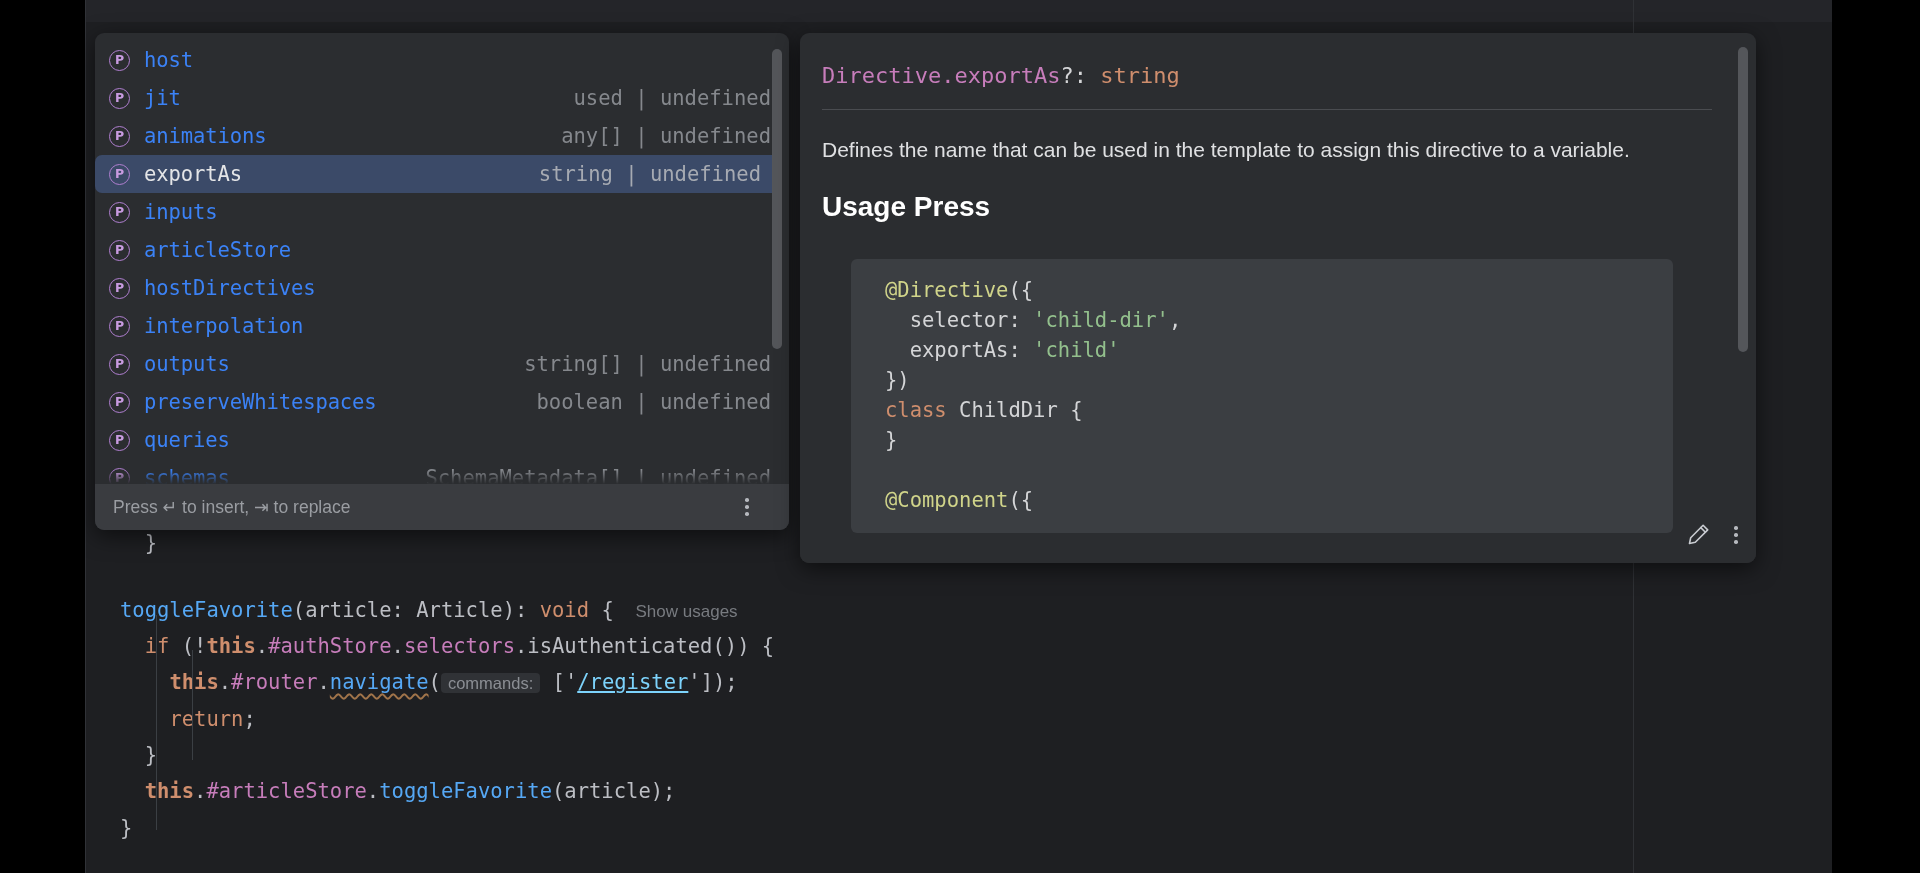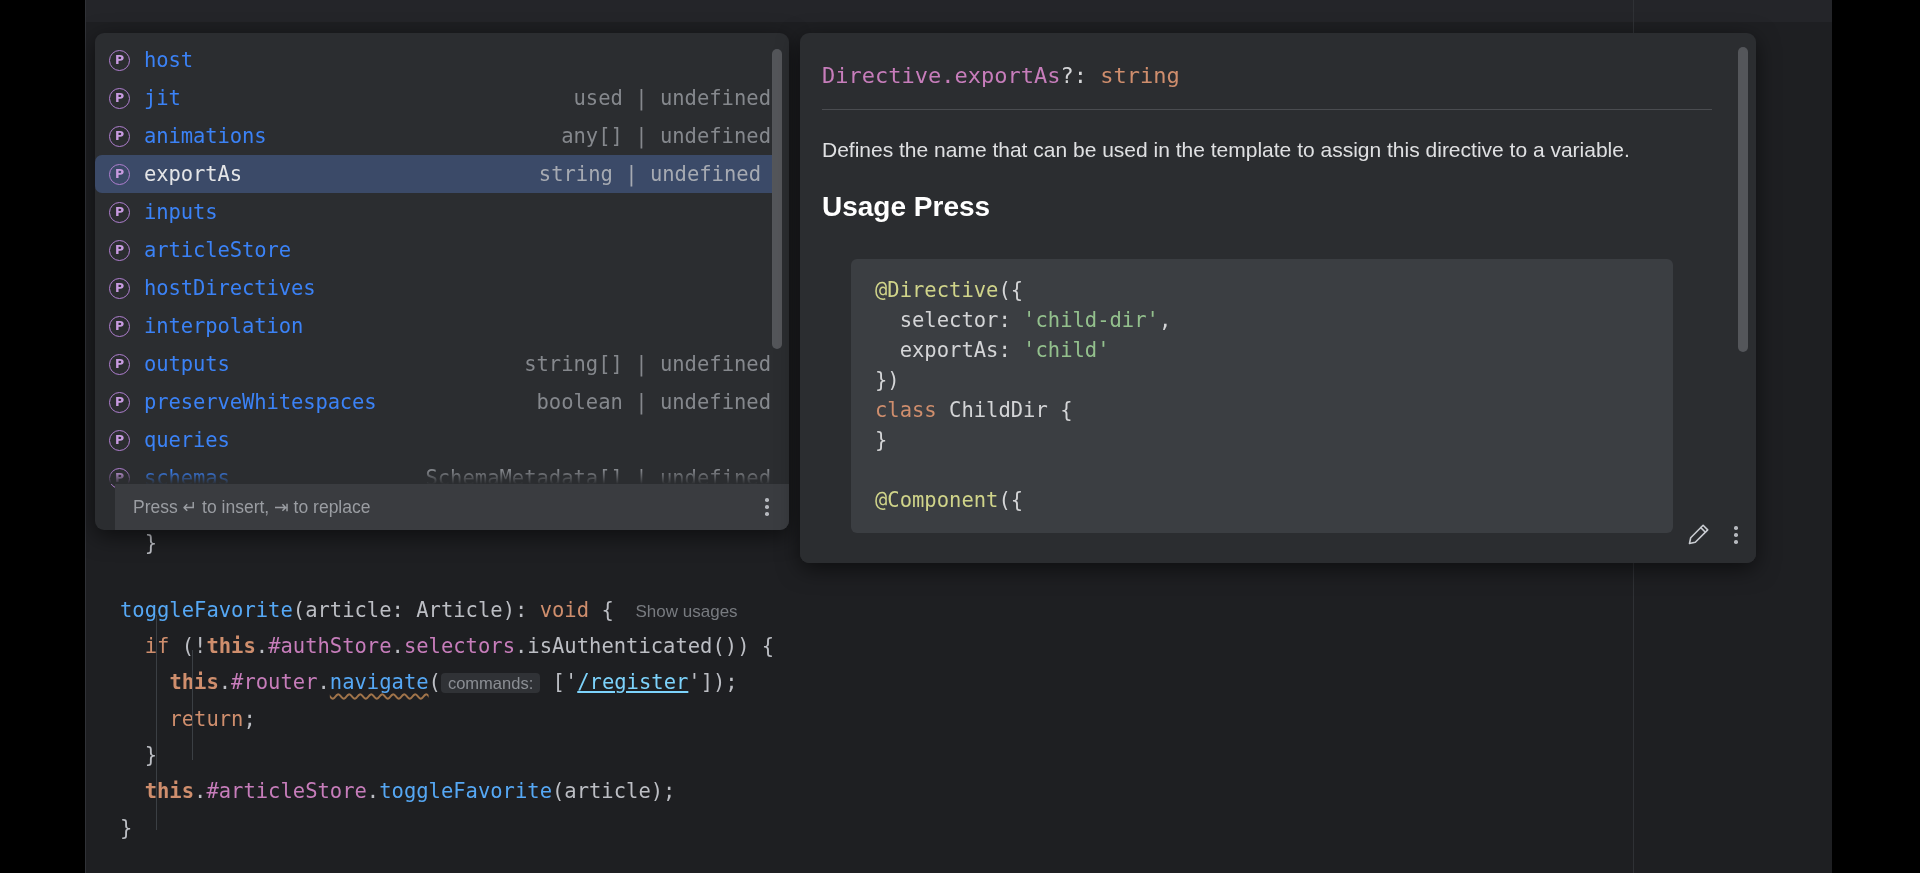--- a/index.html
+++ b/index.html
@@ -180,21 +180,20 @@
     position: absolute;
     left: 0;
     bottom: 0;
     width: 694px;
     height: 46px;
     background: #3a3c40;
     display: flex;
     align-items: center;
     padding: 0 36px 0 18px;
     box-sizing: border-box;
-    margin-left: 20px;
   }
   .status-text {
     color: #9a9da2;
     font-family: "Liberation Sans", sans-serif;
     font-size: 17.5px;
   }
   .kebab {
     margin-left: auto;
     display: flex;
     flex-direction: column;
@@ -268,21 +267,21 @@
     font-size: 28px;
     font-weight: bold;
     margin-top: 26px;
   }
   .doc-code {
     margin-top: 36px;
     margin-left: 29px;
     width: 822px;
     background: #3b3e42;
     border-radius: 6px;
-    padding: 16px 0 18px 24px;
+    padding: 16px 0 18px 34px;
     box-sizing: border-box;
     font-family: "DejaVu Sans Mono", monospace;
     font-size: 20.5px;
     line-height: 30px;
     white-space: pre;
   }
   .c-ann   { color: #d0d48a; }
   .c-plain { color: #d4d5d7; }
   .c-str   { color: #93c08d; }
   .c-kw    { color: #cf8e6d; }

